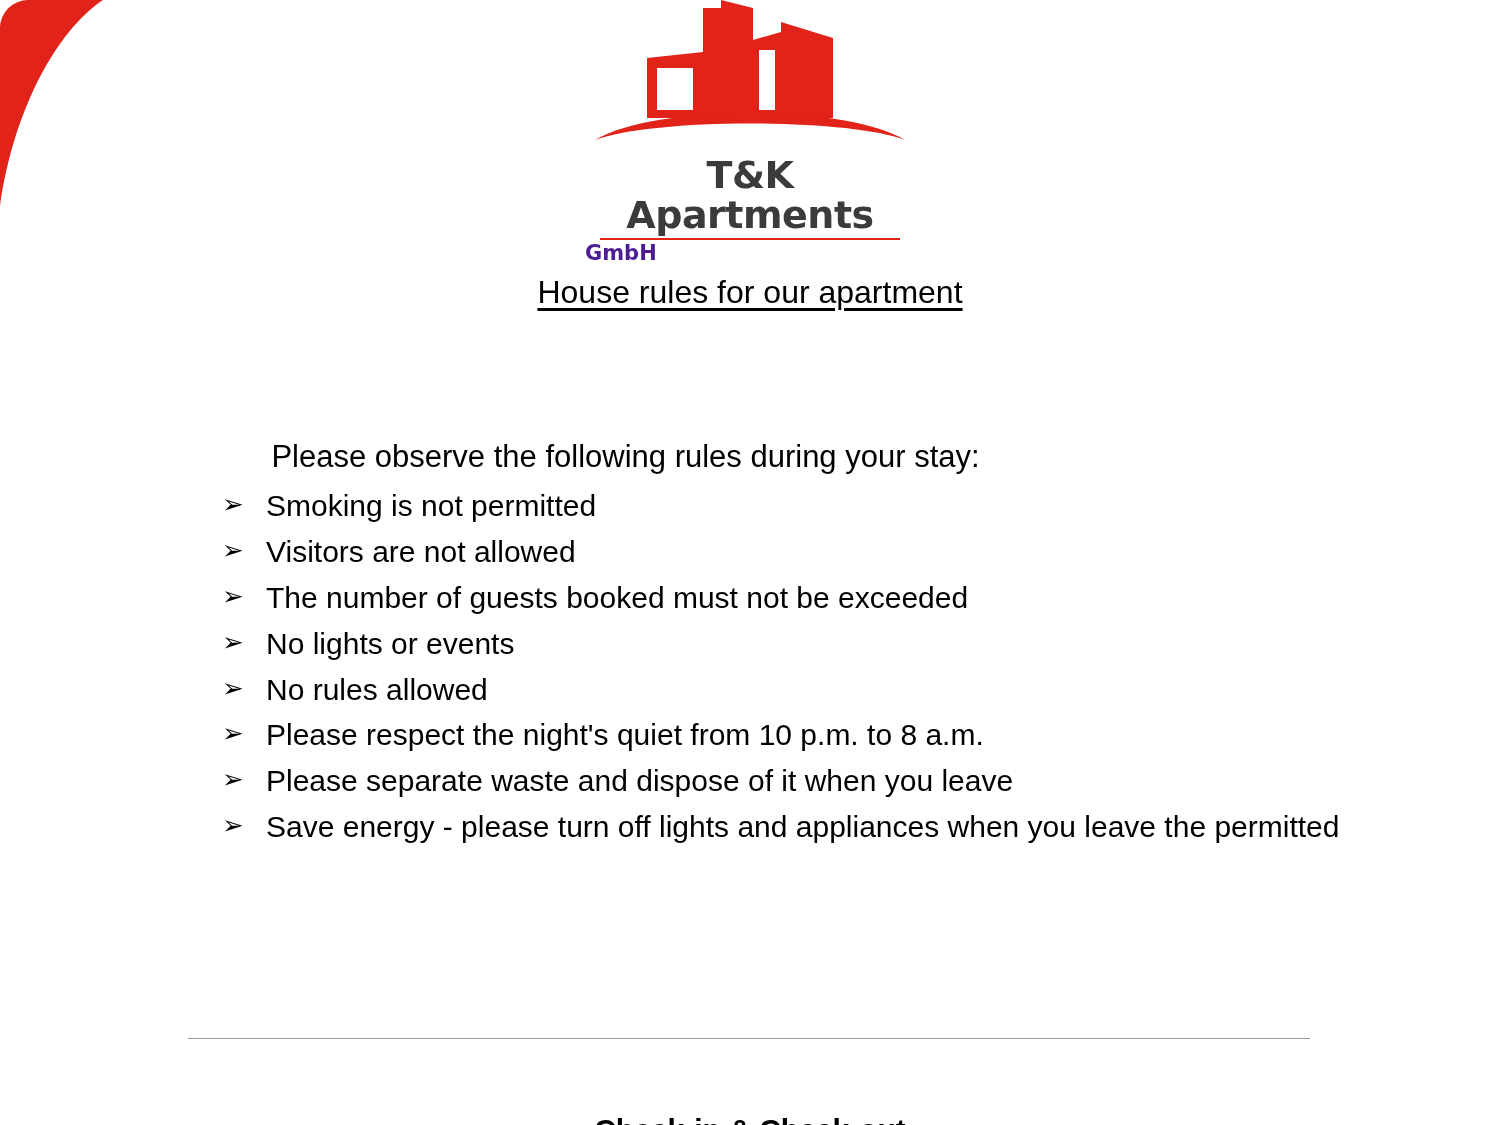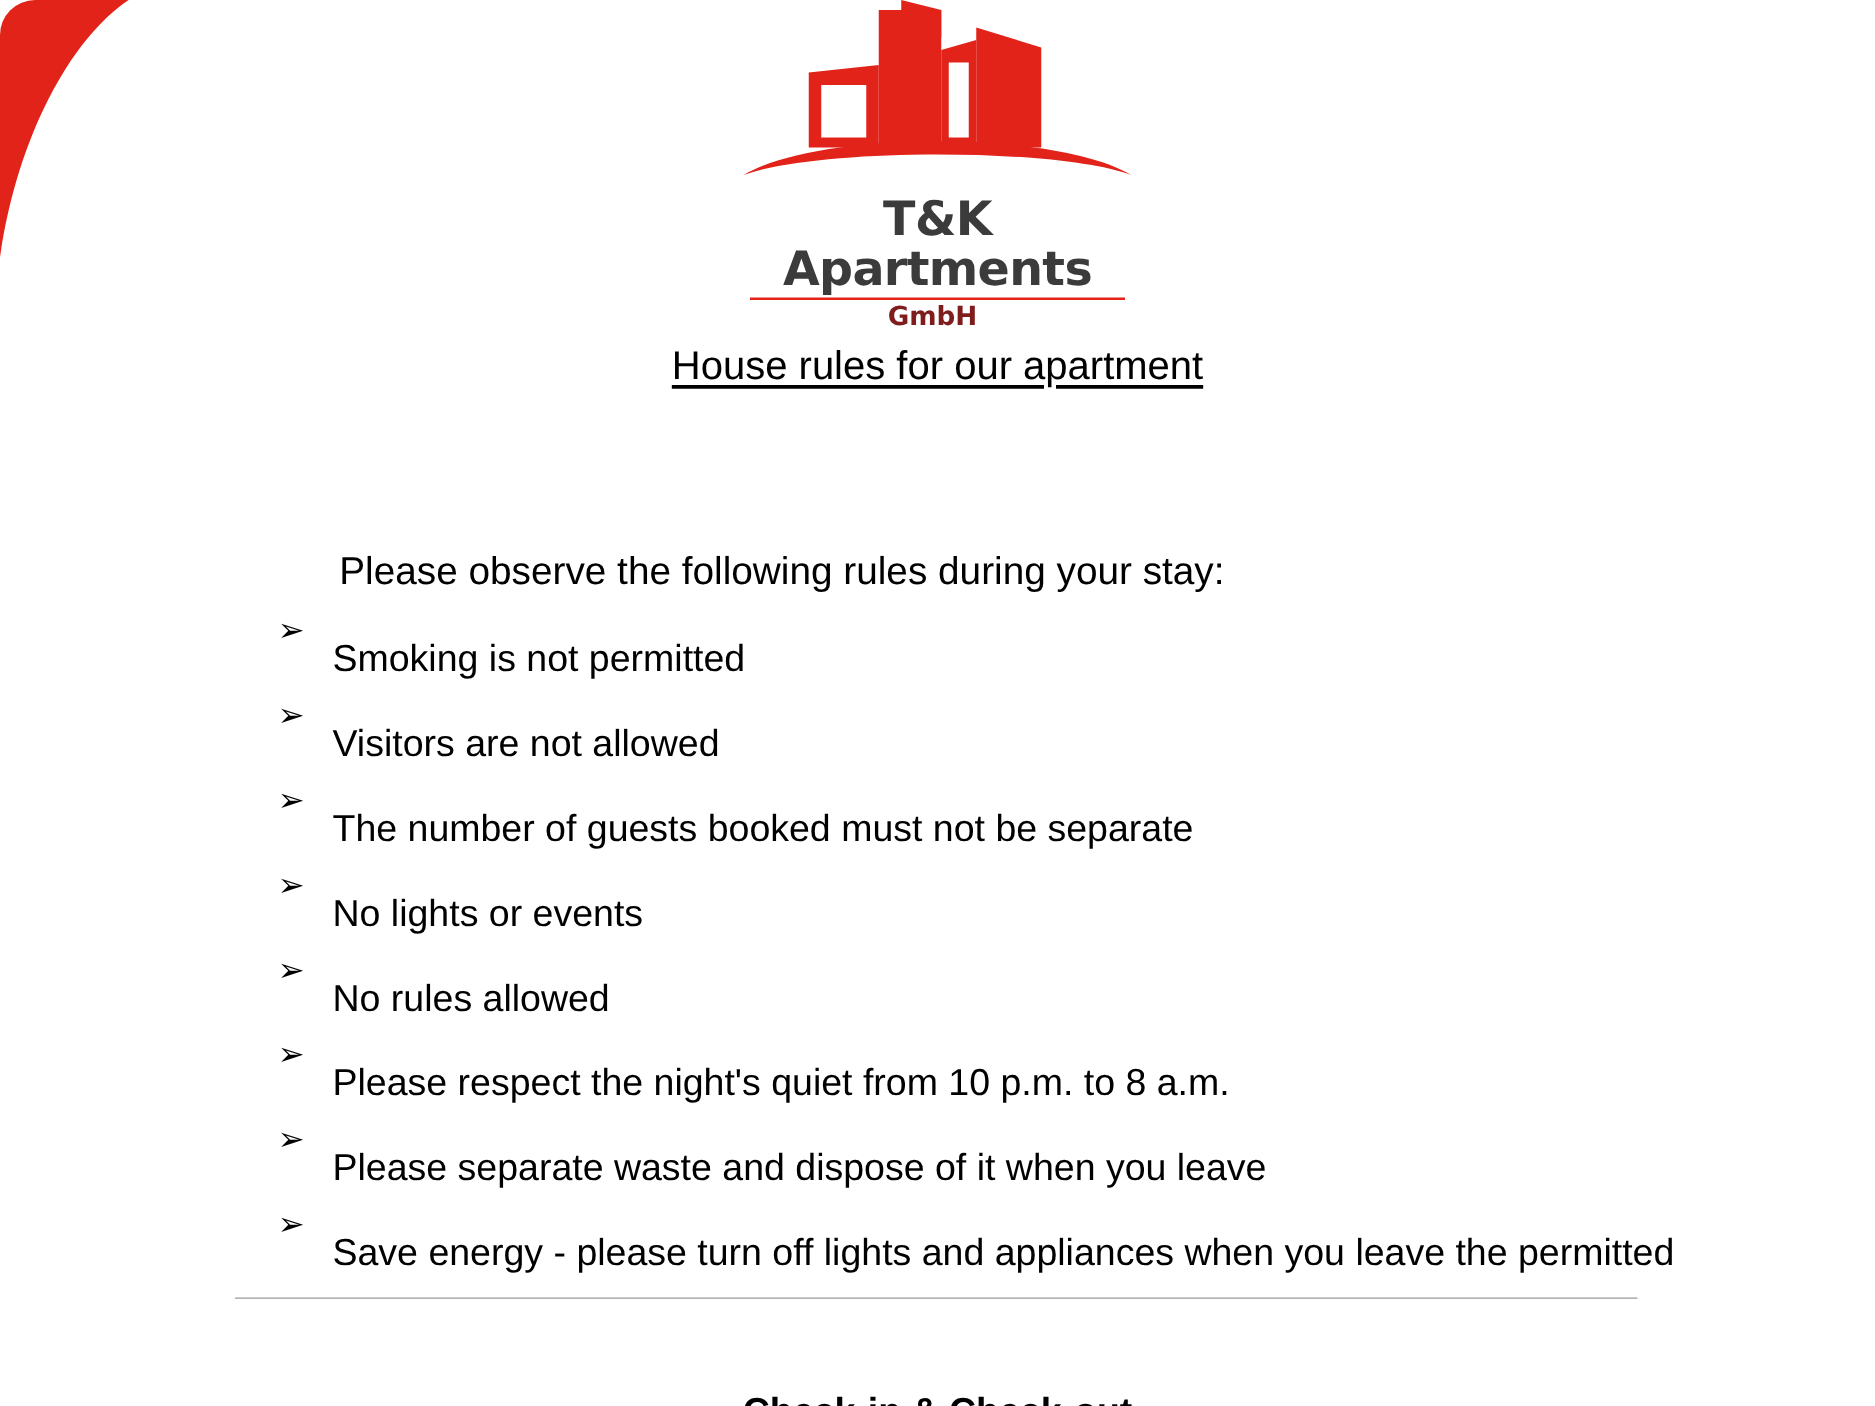--- a/index.html
+++ b/index.html
@@ -62,22 +62,22 @@
   .logo-rule {
     width: 300px;
     height: 2px;
     background: #e2231a;
     margin: 2px auto 0 auto;
   }
   .logo-sub {
     font-family: "DejaVu Sans", sans-serif;
     font-size: 21px;
     font-weight: bold;
-    color: #7f1d1d;
-    text-align: center;
+    color: #4c1d95;
+    text-align: left;
     padding-right: 8px;
     margin-top: 1px;
   }
 
   
   .doc-title {
     position: absolute;
     top: 253px;
     left: 0;
     width: 1500px;
@@ -119,21 +119,20 @@
   }
   .rules li .bullet {
     flex: 0 0 auto;
     width: 44px;
     font-size: 26px;
     line-height: 1.62;
     color: #000;
   }
   .rules li .rule-text {
     flex: 1 1 auto;
-    margin-top: 22px;
   }
 
   
   .footer-rule {
     position: absolute;
     left: 188px;
     top: 1038px;
     width: 1122px;
     height: 1px;
     background: #9a9a9a;
@@ -195,21 +194,21 @@
     <li>
       <span class="bullet">➢</span>
       <span class="rule-text">Smoking is not permitted</span>
     </li>
     <li>
       <span class="bullet">➢</span>
       <span class="rule-text">Visitors are not allowed</span>
     </li>
     <li>
       <span class="bullet">➢</span>
-      <span class="rule-text">The number of guests booked must not be separate</span>
+      <span class="rule-text">The number of guests booked must not be exceeded</span>
     </li>
     <li>
       <span class="bullet">➢</span>
       <span class="rule-text">No lights or events</span>
     </li>
     <li>
       <span class="bullet">➢</span>
       <span class="rule-text">No rules allowed</span>
     </li>
     <li>

